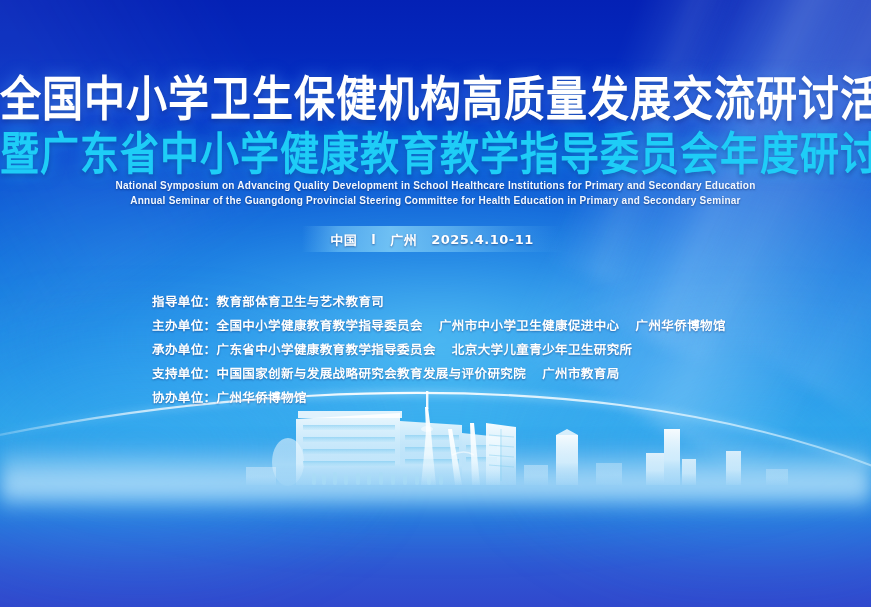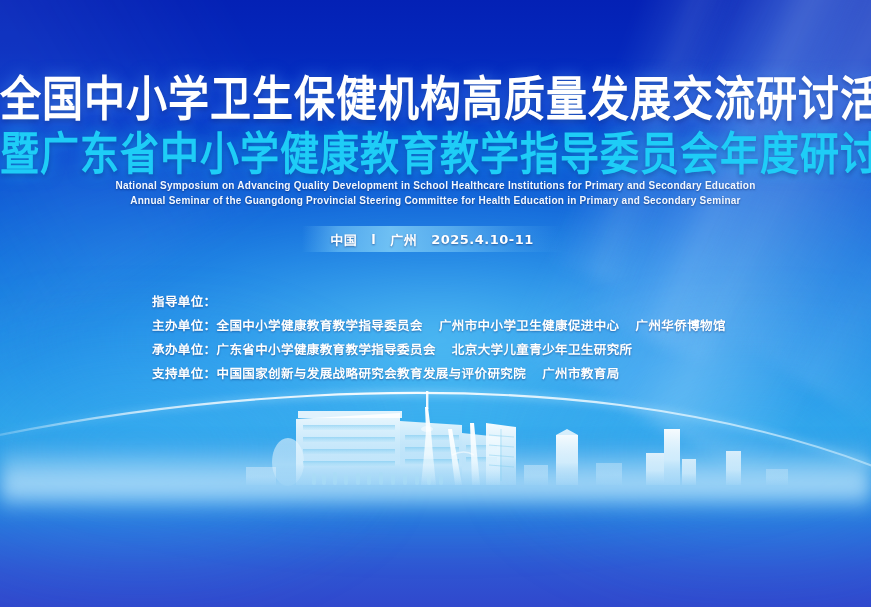--- a/index.html
+++ b/index.html
@@ -376,20 +376,23 @@
         <span class="sep">l</span>
         <span>广州</span>
         <span>2025.4.10-11</span>
       </div>
     </div>
 
     <div class="orgs">
 
       <div class="org-row">
         <span class="org-label">指导单位：</span>
+        <span class="org-values">
+          <span class="org-value">教育部体育卫生与艺术教育司</span>
+        </span>
       </div>
 
       <div class="org-row">
         <span class="org-label">主办单位：</span>
         <span class="org-values">
           <span class="org-value">全国中小学健康教育教学指导委员会</span>
           <span class="org-value">广州市中小学卫生健康促进中心</span>
           <span class="org-value">广州华侨博物馆</span>
         </span>
       </div>
@@ -403,16 +406,22 @@
       </div>
 
       <div class="org-row">
         <span class="org-label">支持单位：</span>
         <span class="org-values">
           <span class="org-value">中国国家创新与发展战略研究会教育发展与评价研究院</span>
           <span class="org-value">广州市教育局</span>
         </span>
       </div>
 
+      <div class="org-row">
+        <span class="org-label">协办单位：</span>
+        <span class="org-values">
+          <span class="org-value">广州华侨博物馆</span>
+        </span>
+      </div>
 
     </div>
   </div>
 </div>
 
 </body></html>

